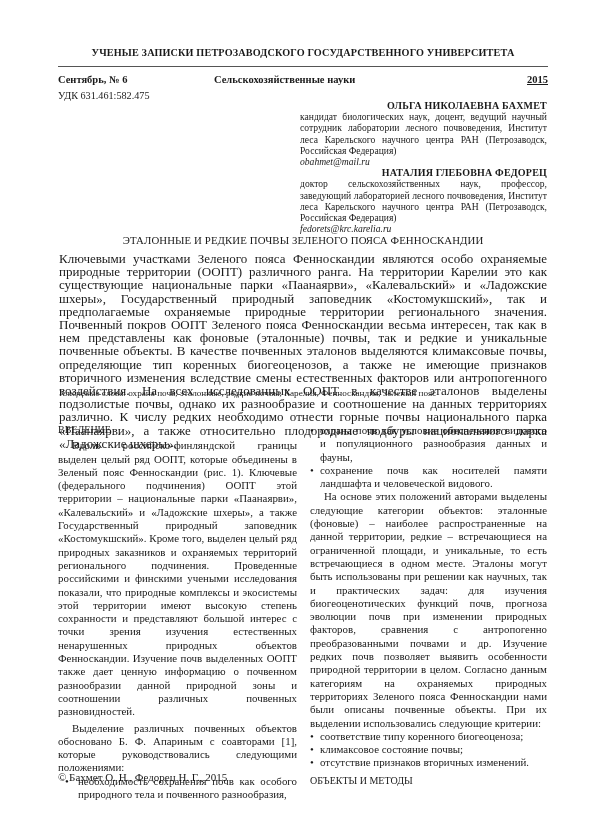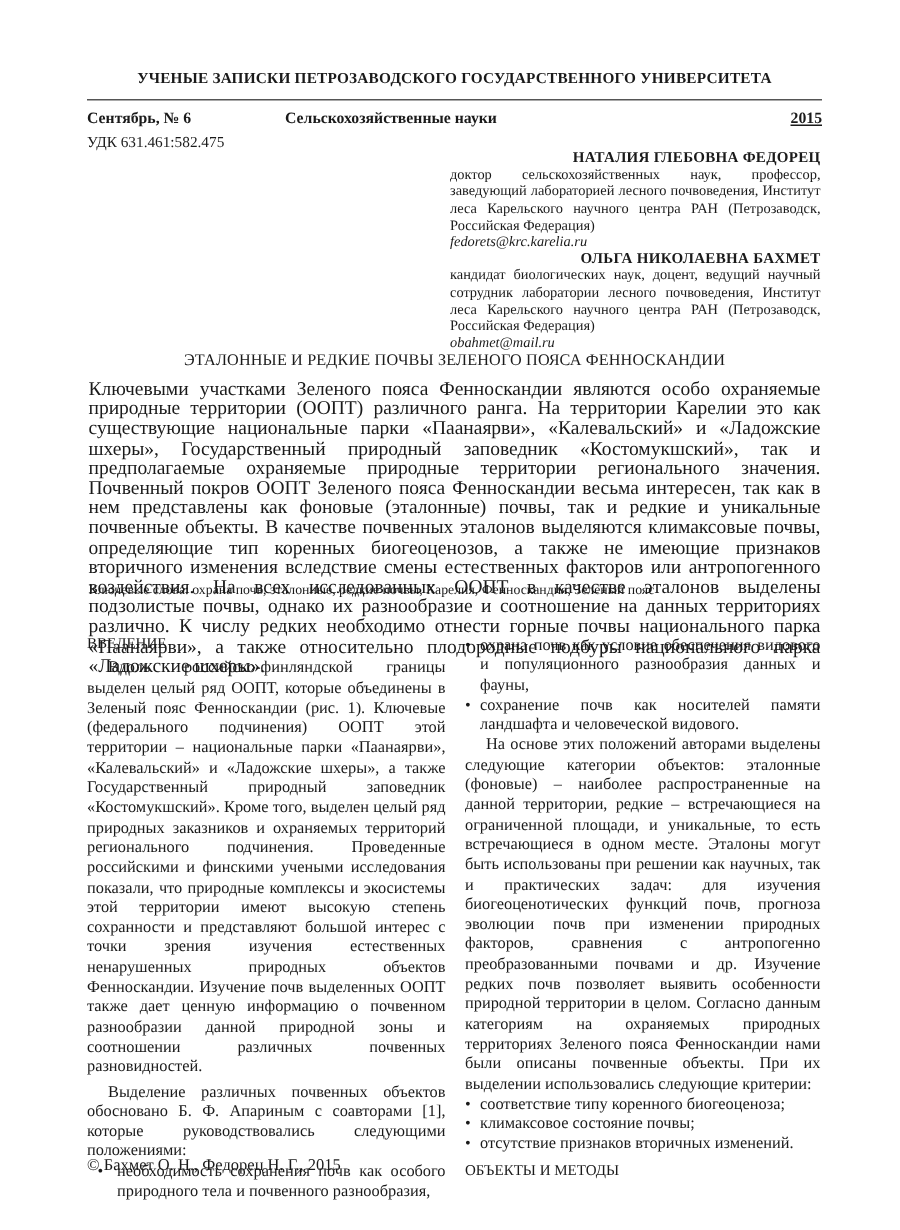--- a/index.html
+++ b/index.html
@@ -4,21 +4,21 @@
 <style>
   html, body { margin: 0; padding: 0; background: #ffffff; }
   body { width: 600px; height: 820px; position: relative; overflow: hidden; color: #1a1a1a;
          font-family: "Liberation Serif", "DejaVu Serif", serif; }
   .abs { position: absolute; }
   .journal-title { left: 58px; width: 490px; top: 47px; text-align: center; font-weight: bold;
                    font-size: 10.2px; letter-spacing: 0.15px; }
   .rule { left: 58px; width: 490px; top: 66px; height: 0; border-top: 1px solid #555; }
   .issue-row { left: 58px; width: 490px; top: 74px; font-size: 10.5px; font-weight: bold; }
   .issue-row .left { position: absolute; left: 0; }
-  .issue-row .mid { position: absolute; left: 132px; }
+  .issue-row .mid { position: absolute; left: 156px; }
   .issue-row .right { position: absolute; right: 0; text-decoration: underline; }
   .udk { left: 58px; top: 90px; font-size: 10.2px; }
   .authors { left: 300px; width: 247px; top: 100px; font-size: 9.6px; line-height: 11.2px; text-align: justify; }
   .author-name { text-align: right; font-weight: bold; font-size: 10px; letter-spacing: 0.2px; }
   .author-email { font-style: italic; }
   .author-block { margin-bottom: 0px; }
   .article-title { left: 58px; width: 490px; top: 234px; text-align: center; font-weight: normal; font-size: 10.8px; letter-spacing: 0.1px; }
   .abstract { left: 59px; width: 488px; top: 252px; font-size: 13px; line-height: 13.2px; text-align: justify; }
   .keywords { left: 59px; width: 488px; top: 388px; font-size: 9.2px; }
   .col { font-size: 10.9px; line-height: 13.3px; text-align: justify; }
@@ -42,28 +42,28 @@
 <div class="abs rule"></div>
 <div class="abs issue-row">
   <span class="left">Сентябрь, № 6</span>
   <span class="mid">Сельскохозяйственные науки</span>
   <span class="right">2015</span>
 </div>
 <div class="abs udk">УДК 631.461:582.475</div>
 
 <div class="abs authors">
   <div class="author-block">
+    <div class="author-name">ОЛЬГА НИКОЛАЕВНА БАХМЕТ</div>
+    <div>кандидат биологических наук, доцент, ведущий научный сотрудник лаборатории лесного почвоведения, Институт леса Карельского научного центра РАН (Петрозаводск, Российская Федерация)</div>
+    <div class="author-email">obahmet@mail.ru</div>
+  </div>
+  <div class="author-block">
     <div class="author-name">НАТАЛИЯ ГЛЕБОВНА ФЕДОРЕЦ</div>
     <div>доктор сельскохозяйственных наук, профессор, заведующий лабораторией лесного почвоведения, Институт леса Карельского научного центра РАН (Петрозаводск, Российская Федерация)</div>
     <div class="author-email">fedorets@krc.karelia.ru</div>
-  </div>
-  <div class="author-block">
-    <div class="author-name">ОЛЬГА НИКОЛАЕВНА БАХМЕТ</div>
-    <div>кандидат биологических наук, доцент, ведущий научный сотрудник лаборатории лесного почвоведения, Институт леса Карельского научного центра РАН (Петрозаводск, Российская Федерация)</div>
-    <div class="author-email">obahmet@mail.ru</div>
   </div>
 </div>
 
 <div class="abs article-title">ЭТАЛОННЫЕ И РЕДКИЕ ПОЧВЫ ЗЕЛЕНОГО ПОЯСА ФЕННОСКАНДИИ</div>
 <div class="abs abstract">Ключевыми участками Зеленого пояса Фенноскандии являются особо охраняемые природные территории (ООПТ) различного ранга. На территории Карелии это как существующие национальные парки «Паанаярви», «Калевальский» и «Ладожские шхеры», Государственный природный заповедник «Костомукшский», так и предполагаемые охраняемые природные территории регионального значения. Почвенный покров ООПТ Зеленого пояса Фенноскандии весьма интересен, так как в нем представлены как фоновые (эталонные) почвы, так и редкие и уникальные почвенные объекты. В качестве почвенных эталонов выделяются климаксовые почвы, определяющие тип коренных биогеоценозов, а также не имеющие признаков вторичного изменения вследствие смены естественных факторов или антропогенного воздействия. На всех исследованных ООПТ в качестве эталонов выделены подзолистые почвы, однако их разнообразие и соотношение на данных территориях различно. К числу редких необходимо отнести горные почвы национального парка «Паанаярви», а также относительно плодородные подбуры национального парка «Ладожские шхеры».</div>
 <div class="abs keywords">Ключевые слова: охрана почв, эталонные, редкие почвы, Карелия, Фенноскандия, Зеленый пояс</div>
 
 <div class="abs col col-left">
   <div class="section-heading">ВВЕДЕНИЕ</div>
   <p class="para">Вдоль российско-финляндской границы выделен целый ряд ООПТ, которые объединены в Зеленый пояс Фенноскандии (рис. 1). Ключевые (федерального подчинения) ООПТ этой территории – национальные парки «Паанаярви», «Калевальский» и «Ладожские шхеры», а также Государственный природный заповедник «Костомукшский». Кроме того, выделен целый ряд природных заказников и охраняемых территорий регионального подчинения. Проведенные российскими и финскими учеными исследования показали, что природные комплексы и экосистемы этой территории имеют высокую степень сохранности и представляют большой интерес с точки зрения изучения естественных ненарушенных природных объектов Фенноскандии. Изучение почв выделенных ООПТ также дает ценную информацию о почвенном разнообразии данной природной зоны и соотношении различных почвенных разновидностей.</p>

